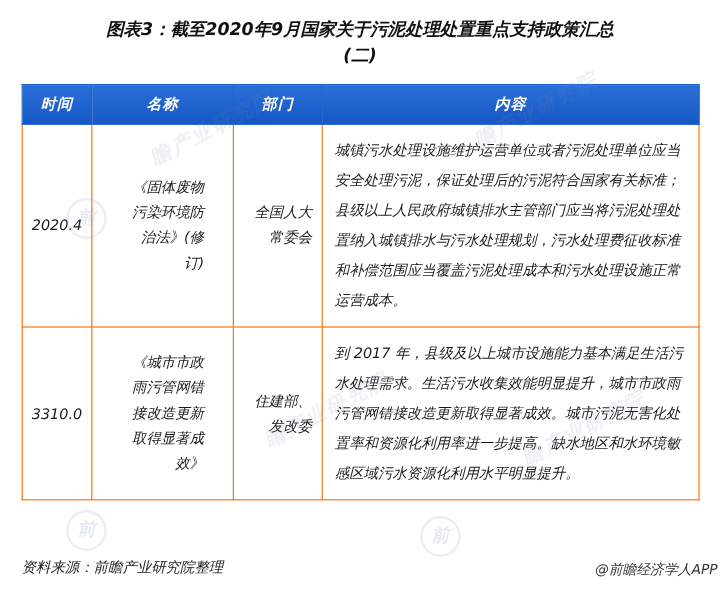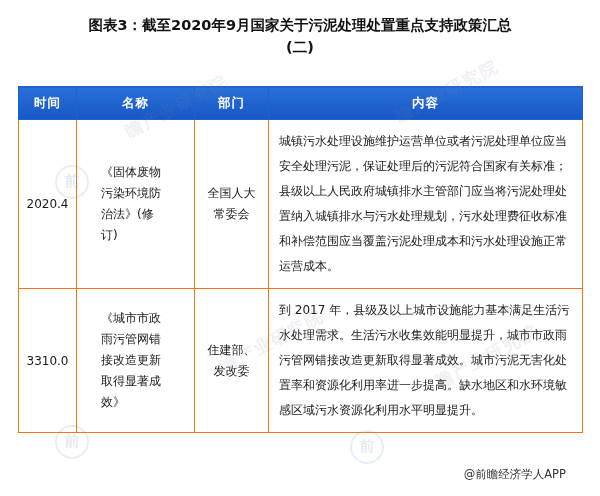--- a/index.html
+++ b/index.html
@@ -14,36 +14,37 @@
     position: relative;
     overflow: hidden;
     color: #1a1a1a;
   }
   .page {
     position: relative;
     width: 600px;
     height: 496px;
     box-sizing: border-box;
     padding: 14px 18px 0 18px;
+    font-style: italic;
   }
   .title {
     text-align: center;
     font-size: 14.5px;
     font-weight: bold;
     line-height: 22px;
     color: #111111;
     letter-spacing: 0px;
     padding: 0 10px;
   }
   .title .line2 {
     display: block;
   }
   table.policy {
     width: 564px;
-    margin: 28px auto 0 auto;
+    margin: 12px auto 0 auto;
     border-collapse: collapse;
     table-layout: fixed;
     position: relative;
     z-index: 2;
   }
   table.policy th {
     background: #1e63d0;
     background: linear-gradient(180deg, #2a6fd8 0%, #1657c4 100%);
     color: #ffffff;
     font-size: 12.5px;
@@ -57,26 +58,26 @@
     font-size: 12px;
     vertical-align: middle;
     color: #1a1a1a;
   }
   td.c-time {
     text-align: center;
     font-size: 12px;
     white-space: nowrap;
   }
   td.c-name {
-    text-align: left;
+    text-align: right;
     padding: 6px 24px;
     line-height: 21px;
   }
   td.c-dept {
-    text-align: center;
+    text-align: right;
     padding: 6px 8px;
     line-height: 21px;
   }
   td.c-content {
     text-align: left;
     padding: 9px 10px;
     line-height: 25px;
   }
   col.w-time { width: 58px; }
   col.w-name { width: 118px; }
@@ -85,21 +86,21 @@
 
   .footer {
     position: absolute;
     left: 18px;
     bottom: 14px;
     font-size: 12px;
     color: #222222;
   }
   .brand {
     position: absolute;
-    right: 34px;
+    right: 2px;
     bottom: 14px;
     font-size: 11.5px;
     color: #333333;
   }
   
   .wm {
     position: absolute;
     color: rgba(120,140,170,0.13);
     font-size: 17px;
     font-weight: bold;
@@ -166,14 +167,15 @@
   </table>
 
   <div class="wm" style="left:120px; top:95px;">瞻产业研究院</div>
   <div class="wm" style="left:390px; top:80px;">瞻产业研究院</div>
   <div class="wm" style="left:215px; top:330px;">瞻产业研究院</div>
   <div class="wm" style="left:430px; top:345px;">瞻产业研究院</div>
   <div class="wm-logo" style="left:55px; top:165px;">前</div>
   <div class="wm-logo" style="left:55px; top:425px;">前</div>
   <div class="wm-logo" style="left:350px; top:430px;">前</div>
 
+  <div class="footer">资料来源：前瞻产业研究院整理</div>
   <div class="brand">@前瞻经济学人APP</div>
 </div>
 
 </body></html>

